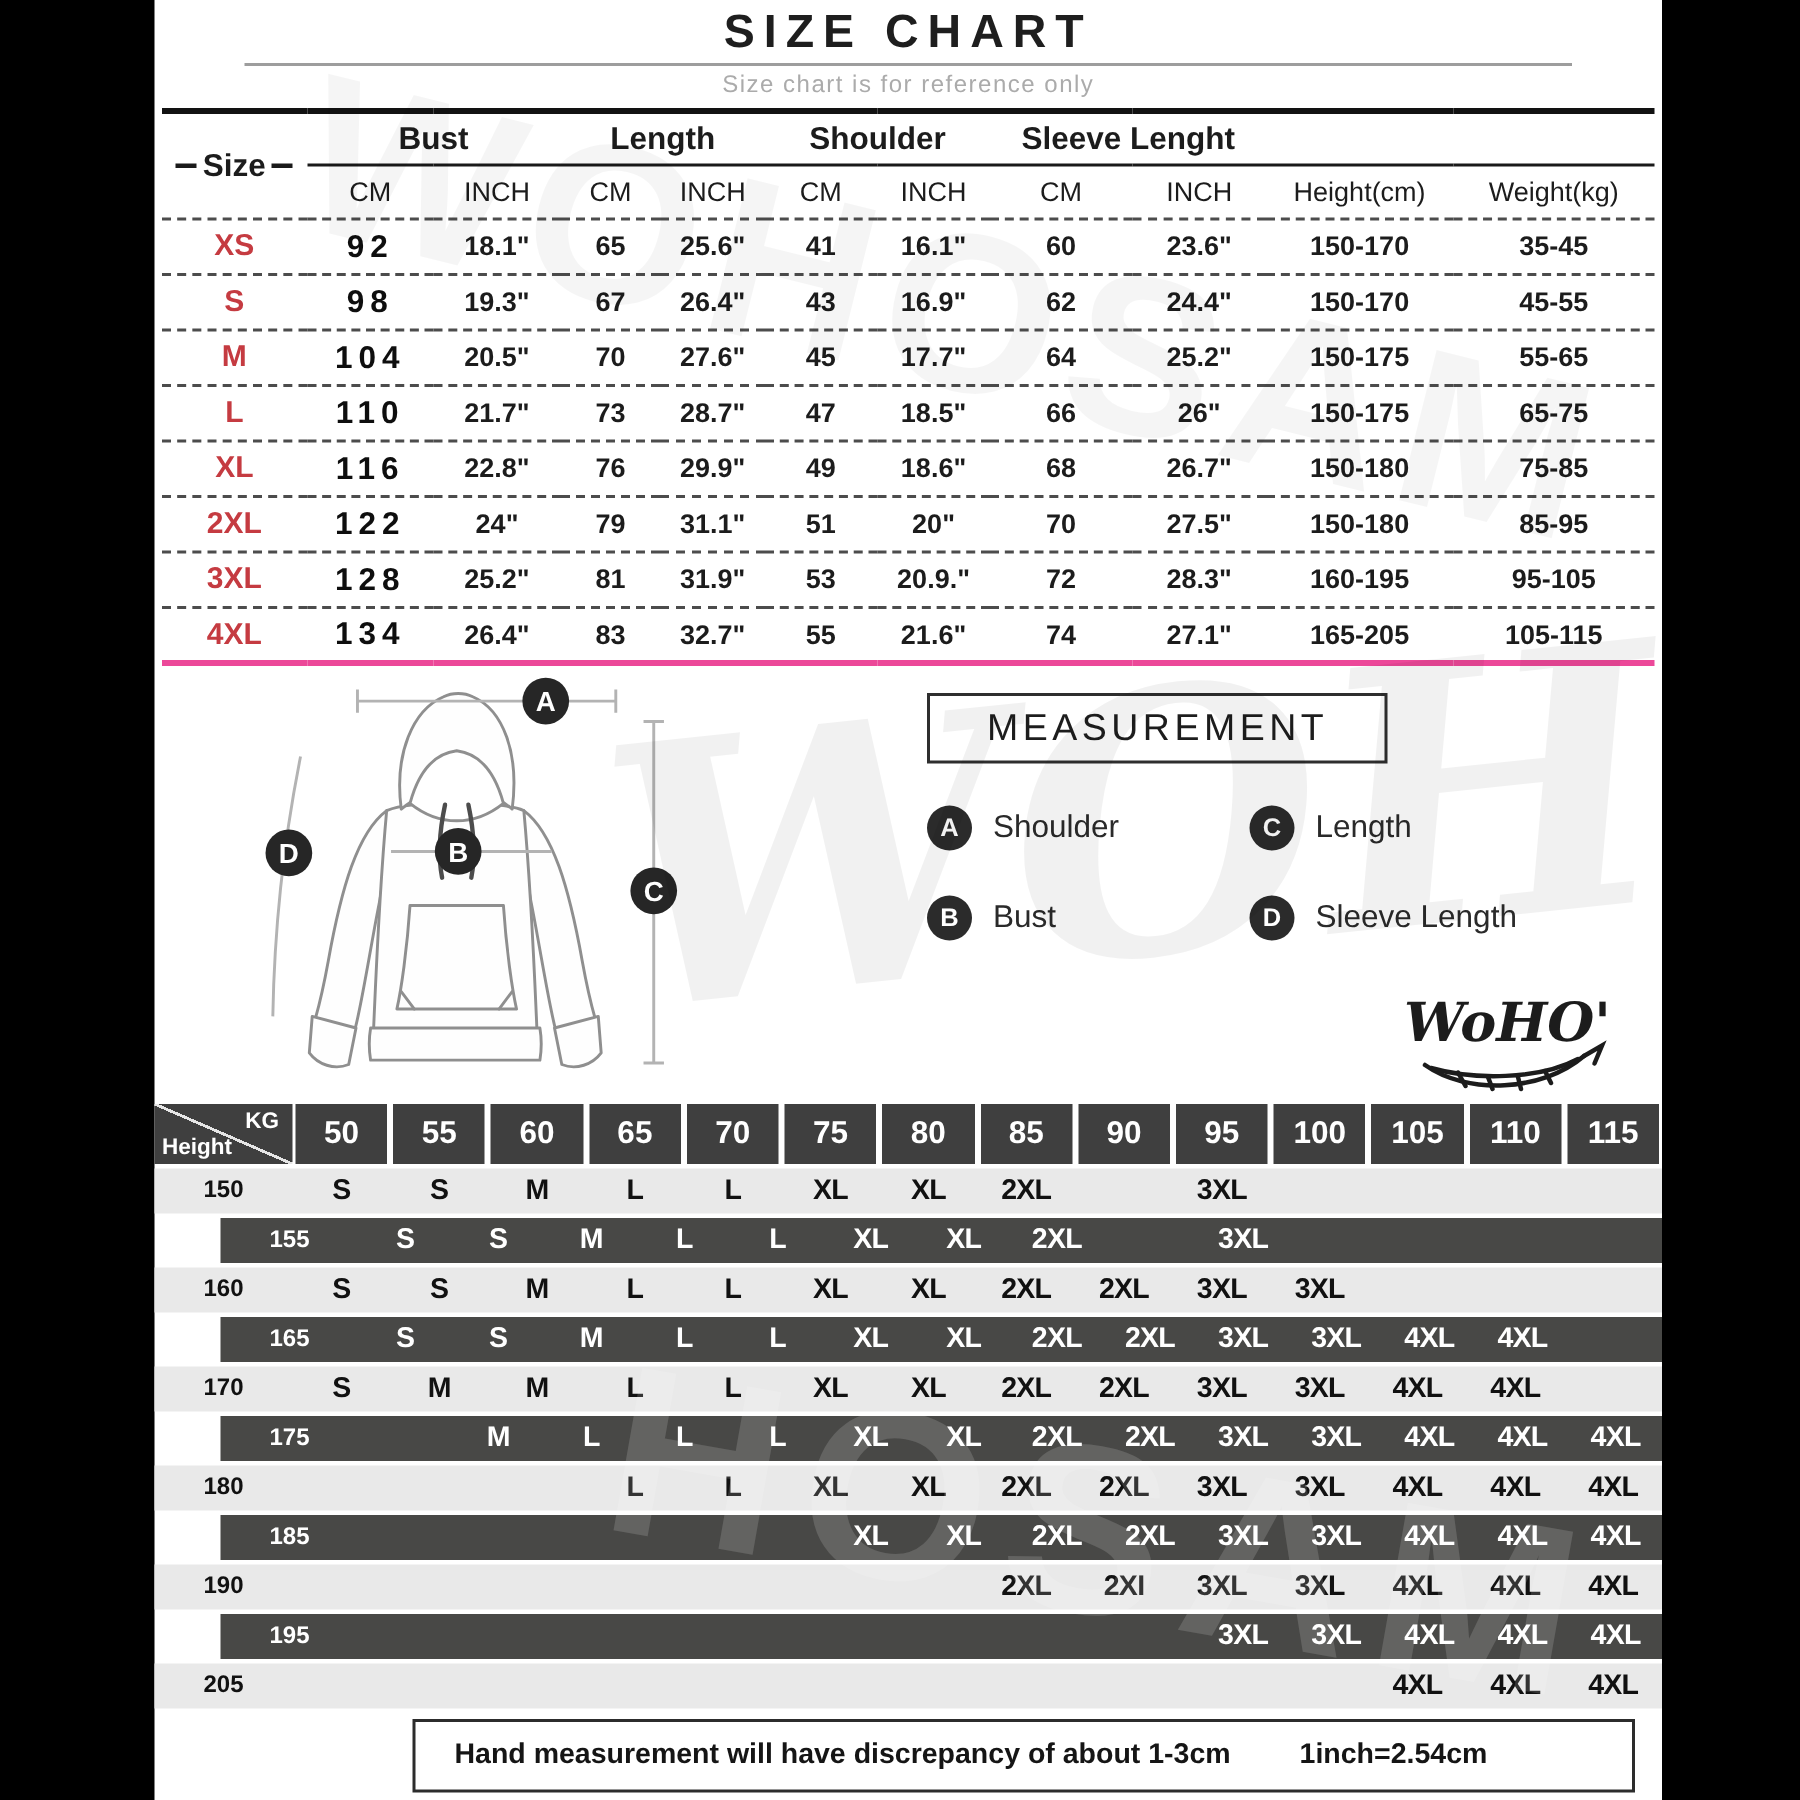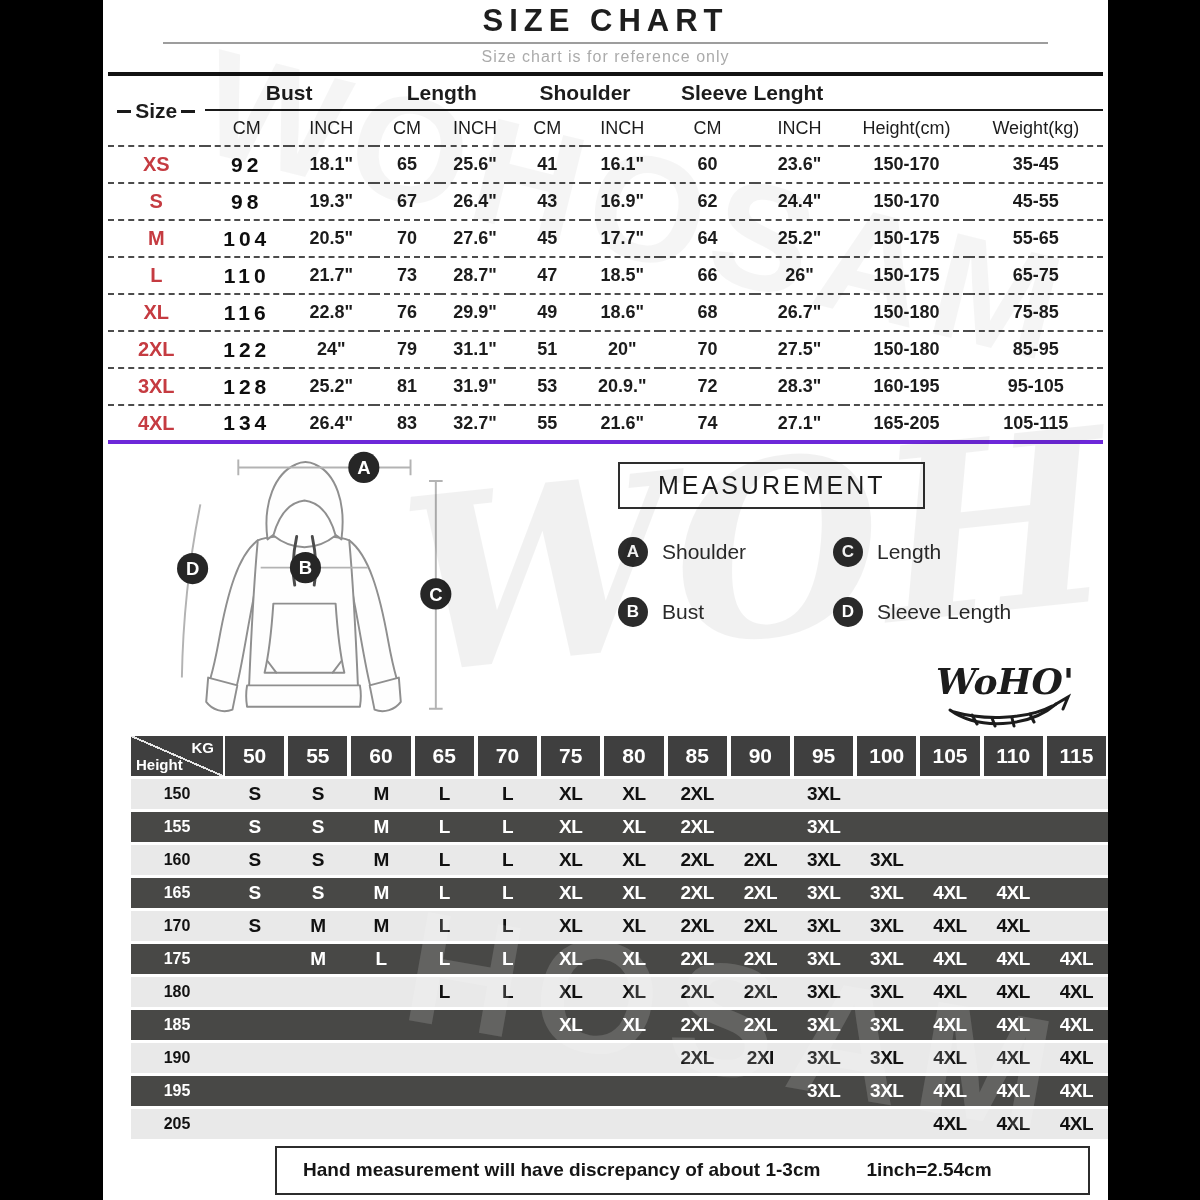--- a/index.html
+++ b/index.html
@@ -8,21 +8,21 @@
   #content { position:absolute; left:103px; top:0; width:1005px; height:1200px; background:#fff; }
 
   
   .hdr { text-align:center; padding-top:3px; }
   .title { font-size:31px; font-weight:600; letter-spacing:6px; color:#1e1e1e; }
   .title-rule { width:88%; height:2px; background:#9d9d9d; margin:3px auto 4px auto; }
   .subtitle { font-size:16px; color:#ababab; letter-spacing:1px; padding-bottom:6px; }
 
   
   table.sizes { width:calc(100% - 10px); margin:0 5px; border-collapse:collapse; table-layout:fixed;
-                border-top:4px solid #121212; border-bottom:4px solid #6d28d9; }
+                border-top:4px solid #121212; border-bottom:4px solid #ec4899; }
   table.sizes th, table.sizes td { text-align:center; vertical-align:middle; color:#1c1c1c; }
   thead tr.grp th { height:36px; font-size:21px; font-weight:600; }
   thead tr.grp th.uline { border-bottom:2px solid #1a1a1a; }
   thead tr.units th { height:36px; font-size:18px; font-weight:normal; }
   th.size-h { color:#c53b41; font-size:24px; font-weight:bold; position:relative; }
   th.size-h .dash { display:inline-block; width:14px; height:3px; background:#1a1a1a; vertical-align:middle; margin:0 4px; }
   tbody tr { border-top:2px dashed #4c4c4c; }
   tbody td { height:37px; font-size:18px; font-weight:bold; color:#222; }
   tbody td.sz { color:#c53b41; font-size:20px; }
   tbody td.bcm { font-size:21px; letter-spacing:4px; color:#0e0e0e; }
@@ -34,31 +34,31 @@
   .meas-box { display:inline-block; border:2px solid #2e2e2e; padding:7px 38px; font-size:25px;
               letter-spacing:3px; color:#1d1d1d; font-weight:500; }
   .legend { margin-top:28px; display:grid; grid-template-columns: 215px auto; row-gap:30px; }
   .leg-item { display:flex; align-items:center; gap:14px; }
   .badge-el { width:30px; height:30px; border-radius:50%; background:#2b2b2b; color:#fff; font-weight:bold;
               font-size:17px; display:inline-flex; align-items:center; justify-content:center; flex:0 0 auto; }
   .leg-label { font-size:21px; color:#2a2a2a; font-weight:500; }
   .brand { position:absolute; right:18px; bottom:-6px; }
 
   
-  .matrix { margin:2px 0 0 0;padding-left:28px; }
+  .matrix { margin:2px 0 0 0; }
   .mx-head, .mx-row { display:flex; }
   .mx-head { height:40px; margin-bottom:3px; }
   .mx-corner { width:92px; flex:0 0 92px; position:relative; color:#fff; font-weight:bold; font-size:15px;
                background:linear-gradient(to bottom left, #3f3f3f 48.7%, #e6e6e6 48.7%, #e6e6e6 51.3%, #3f3f3f 51.3%); }
   .mx-corner .ck { position:absolute; top:3px; right:9px; }
   .mx-corner .ch { position:absolute; bottom:3px; left:5px; }
   .mx-w { flex:1; margin:0 2px; background:#3f3f3f; color:#fff; font-weight:bold; font-size:21px;
           display:flex; align-items:center; justify-content:center; }
   .mx-row { height:30px; margin-bottom:3px; background:#e9e9e9; color:#111; }
-  .mx-row.dark { background:#484846; color:#fff; }
+  .mx-row.dark { background:#484846; color:#fff;margin-left:44px; }
   .mx-h { width:92px; flex:0 0 92px; font-weight:bold; font-size:16px; display:flex; align-items:center; justify-content:center; }
   .mx-c { flex:1; font-weight:bold; font-size:19px; letter-spacing:-0.5px; display:flex; align-items:center; justify-content:center; }
 
   
   .footer { margin:7px 18px 0 172px; border:2px solid #2c2c2c; padding:11px 14px 12px 26px;
             display:flex; gap:46px; font-weight:bold; font-size:19px; color:#151515;text-align:center; }
 
   
   .wm { position:absolute; inset:0; pointer-events:none; z-index:6; overflow:hidden; }
   .wm div { position:absolute; font-weight:bold; white-space:nowrap; }

